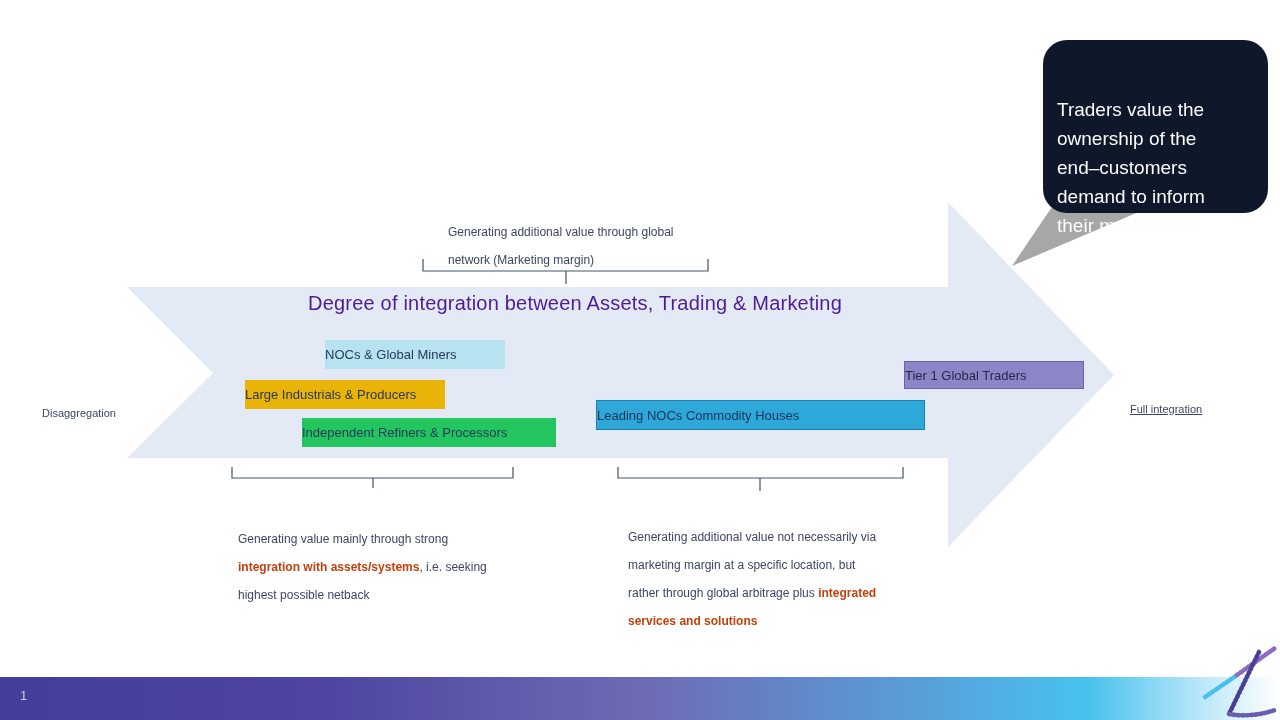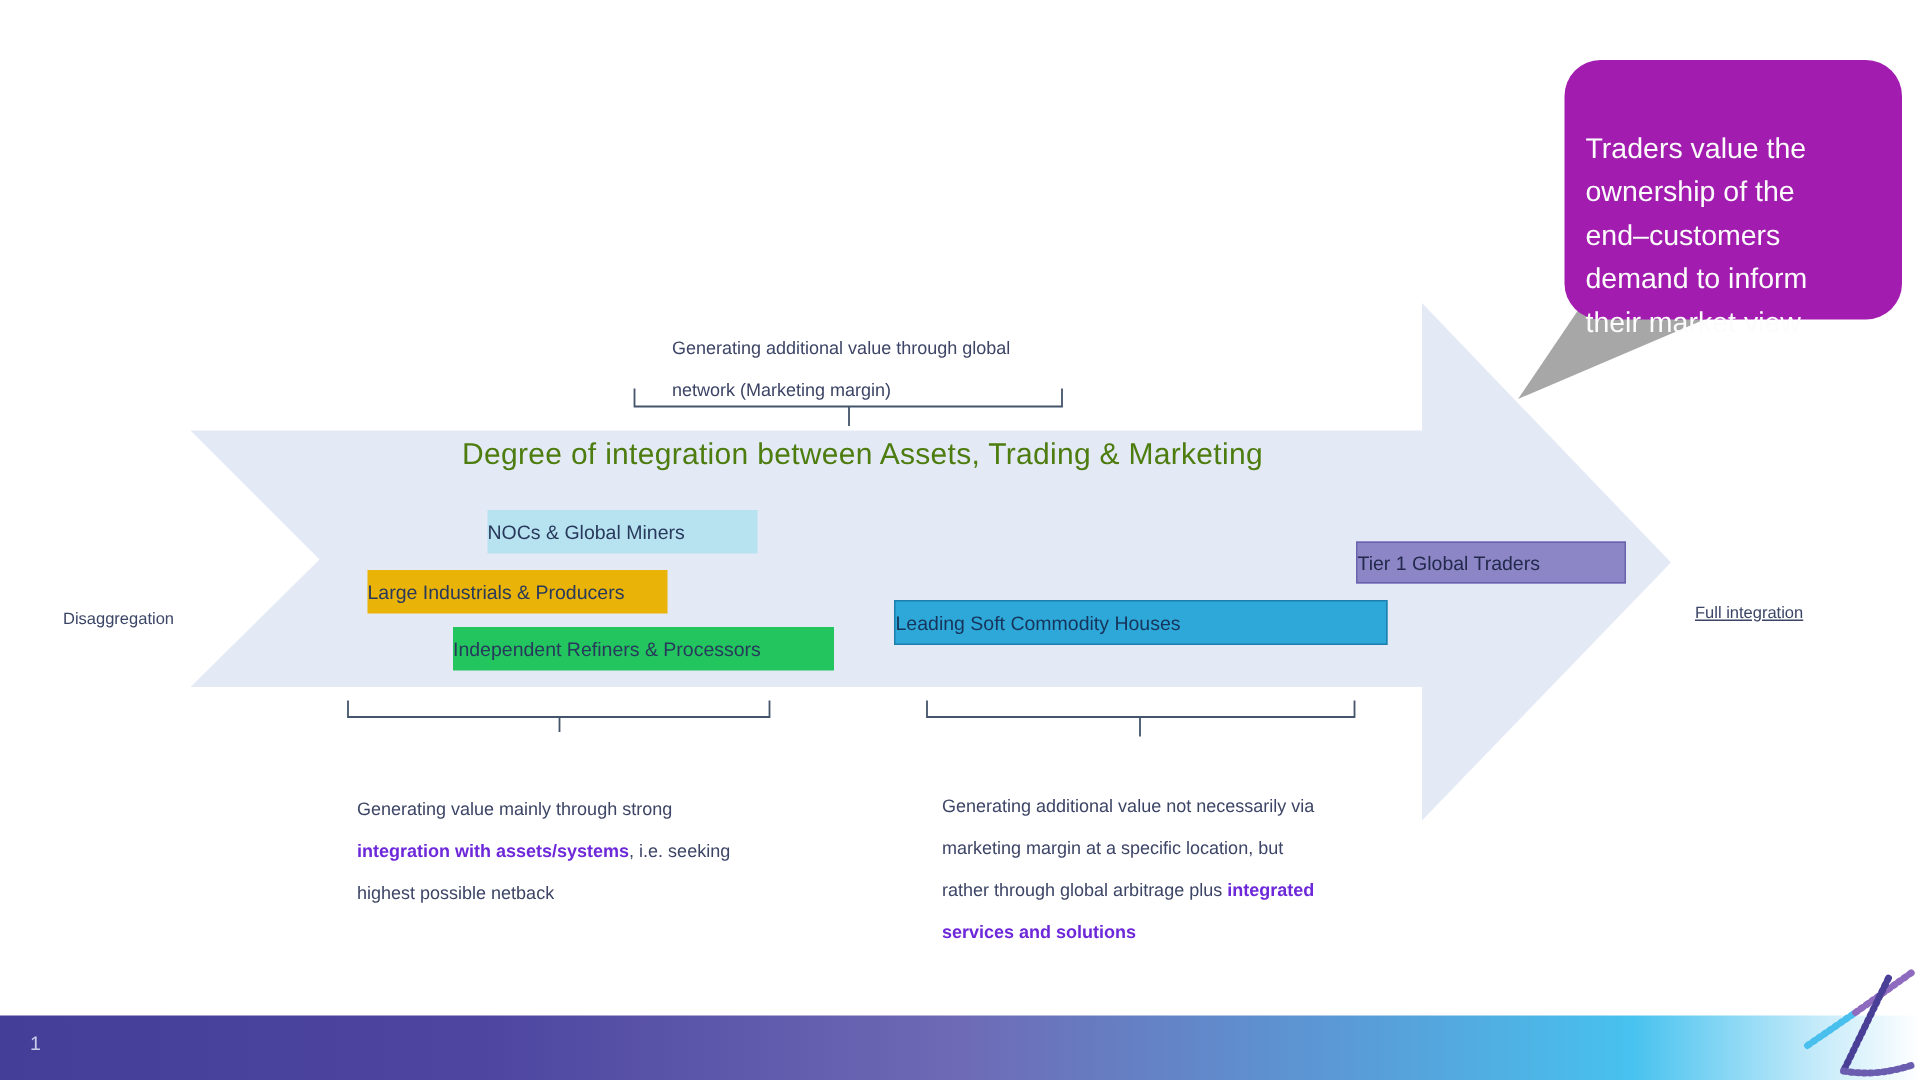--- a/index.html
+++ b/index.html
@@ -3,32 +3,32 @@
 <meta charset="utf-8">
 <style>
   html,body{margin:0;padding:0;background:#fff;}
   .stage{
     position:relative;width:1280px;height:720px;background:#ffffff;
     font-family:"Liberation Sans", sans-serif;overflow:hidden;
   }
   .stage svg.base{position:absolute;left:0;top:0;z-index:0;}
   .abs{position:absolute;z-index:2;}
   .callout{
-    left:1043px;top:40px;width:225px;height:173px;background:#a21caf;
+    left:1043px;top:40px;width:225px;height:173px;background:#0f172a;
     border-radius:24px;color:#fcfcfc;font-size:19px;line-height:29px;
-    padding:16px 14px;box-sizing:border-box;white-space:pre-line;z-index:3;
+    padding:26px 14px;box-sizing:border-box;white-space:pre-line;z-index:3;
   }
   .annot{font-size:12px;line-height:28px;color:#3d4566;white-space:pre-line;}
-  .annot b{font-weight:bold;color:#6d28d9;}
+  .annot b{font-weight:bold;color:#c2410c;}
   .top-annot{left:448px;top:218px;width:285px;}
   .bl-annot{left:238px;top:497px;width:272px;}
   .br-annot{left:628px;top:495px;width:302px;}
   .arrow-title{
     left:175px;top:292px;width:800px;text-align:center;
-    font-size:20px;color:#4d7c0f;letter-spacing:.2px;
+    font-size:20px;color:#4c1d95;letter-spacing:.2px;
   }
   .side-label{font-size:11px;color:#3b4566;margin-top:48px;}
   .lbl-left{left:42px;top:359px;width:140px;}
   .lbl-right{left:1130px;top:355px;width:140px;text-decoration:underline;}
   .cat-box{
     display:flex;align-items:center;box-sizing:border-box;
     font-size:13px;color:#28395c;
   }
   .box-nocs{left:325px;top:340px;width:180px;height:29px;background:#b7e2f0;}
   .box-energy{left:537px;top:340px;width:330px;height:29px;background:#b2aed8;}
@@ -69,21 +69,21 @@
 
   <div class="abs annot top-annot">Generating additional value through global
 network (Marketing margin)</div>
 
   <div class="abs arrow-title">Degree of integration between Assets, Trading &amp; Marketing</div>
   <div class="abs side-label lbl-left">Disaggregation</div>
   <div class="abs side-label lbl-right">Full integration</div>
 
   <div class="abs cat-box box-nocs">NOCs &amp; Global Miners</div>
   <div class="abs cat-box box-large">Large Industrials &amp; Producers</div>
-  <div class="abs cat-box box-leading">Leading Soft Commodity Houses</div>
+  <div class="abs cat-box box-leading">Leading NOCs Commodity Houses</div>
   <div class="abs cat-box box-indep">Independent Refiners &amp; Processors</div>
   <div class="abs cat-box box-tier1">Tier 1 Global Traders</div>
 
   <div class="abs annot bl-annot">
     <span>Generating value mainly through strong
 </span><b>integration with assets/systems</b><span>, i.e. seeking
 highest possible netback</span>
   </div>
   <div class="abs annot br-annot">
     <span>Generating additional value not necessarily via

